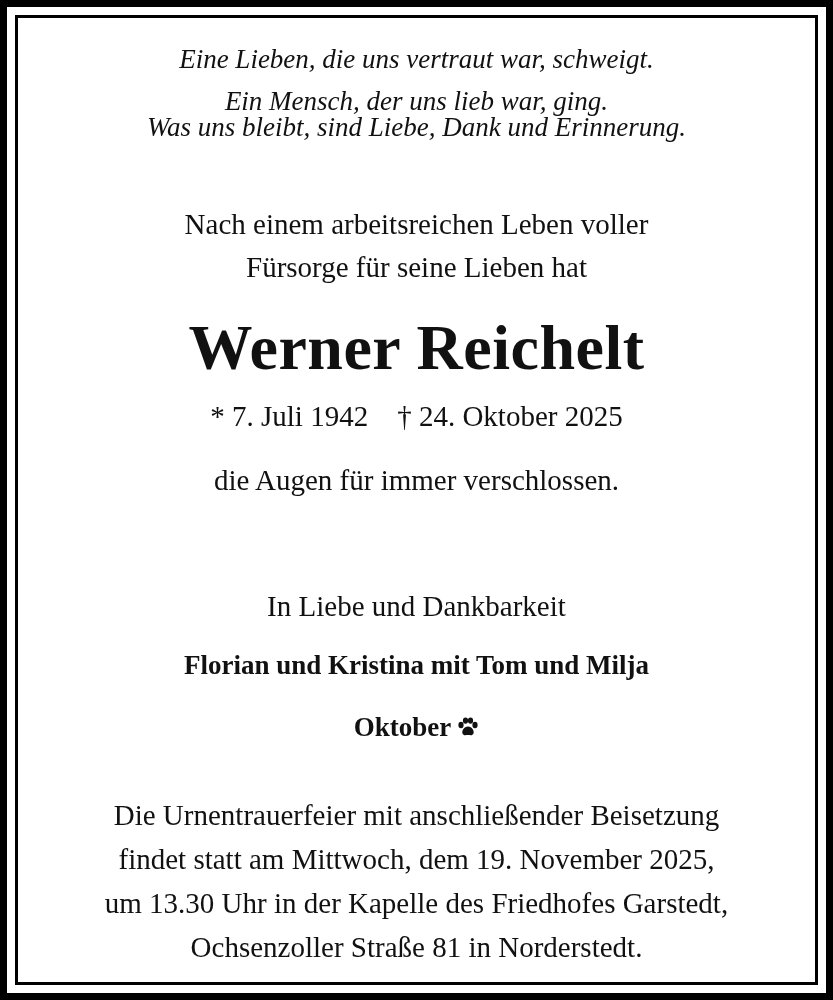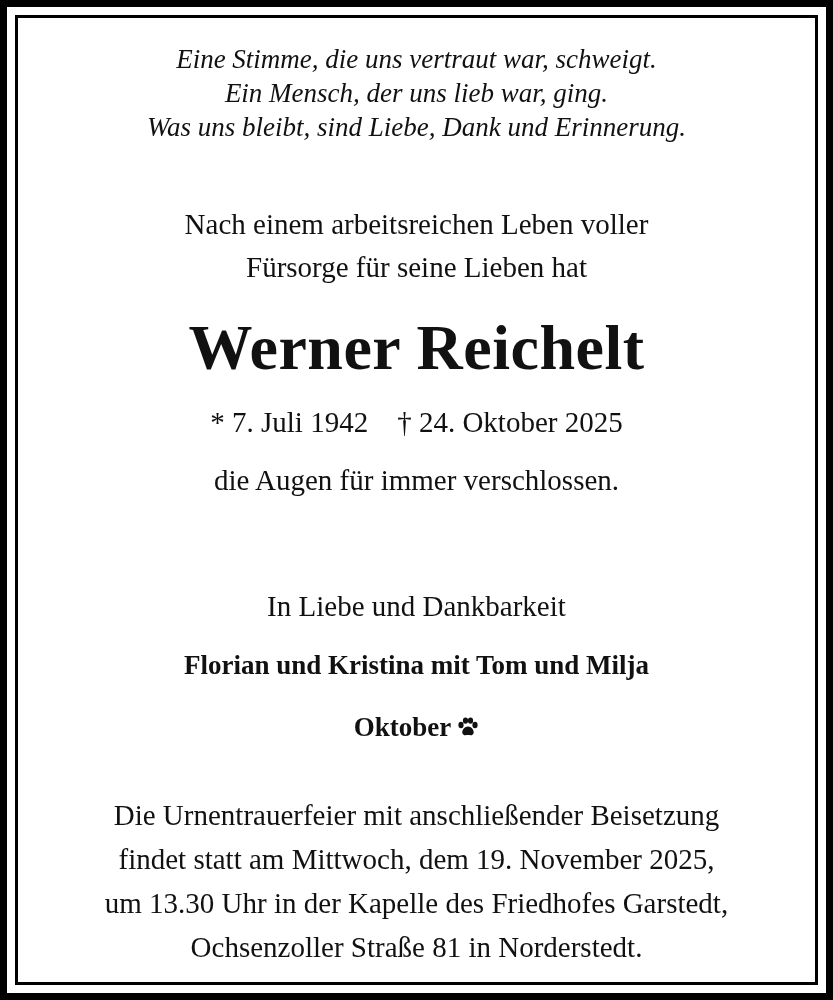--- a/index.html
+++ b/index.html
@@ -81,33 +81,33 @@
   </style>
 </head>
 <body>
 
 <div class="outer-frame"></div>
 <div class="inner-frame"></div>
 
 <div class="content">
 
   <div>
-    <div class="line poem" style="top:42px;">Eine Stimme, die uns vertraut war, schweigt.</div>
-    <div class="line poem" style="top:76px;">Ein Mensch, der uns lieb war, ging.</div>
+    <div class="line poem" style="top:42px;">Eine Lieben, die uns vertraut war, schweigt.</div>
+    <div class="line poem" style="top:84px;">Ein Mensch, der uns lieb war, ging.</div>
     <div class="line poem" style="top:110px;">Was uns bleibt, sind Liebe, Dank und Erinnerung.</div>
   </div>
 
   <div>
     <div class="line intro" style="top:208px;">Nach einem arbeitsreichen Leben voller</div>
     <div class="line intro" style="top:251px;text-align:center;">Fürsorge für seine Lieben hat</div>
   </div>
 
   <div class="line name" style="top:311px;">Werner Reichelt</div>
 
-  <div class="line dates" style="top:400px; white-space: pre; margin-top: 6px;">* 7. Juli 1942    † 24. Oktober 2025</div>
+  <div class="line dates" style="top:400px; white-space: pre;">* 7. Juli 1942    † 24. Oktober 2025</div>
 
   <div class="line closing" style="top:464px;">die Augen für immer verschlossen.</div>
 
   <div class="line signoff" style="top:590px;">In Liebe und Dankbarkeit</div>
 
   <div>
     <div class="line family" style="top:650px;">Florian und Kristina mit Tom und Milja</div>
     <div class="line family" style="top:712px;">
       <span>Oktober</span><span class="paw"><svg width="22" height="20" viewBox="0 0 22 20">
           <ellipse cx="4" cy="8" rx="2.6" ry="3.2" fill="#111"></ellipse>

